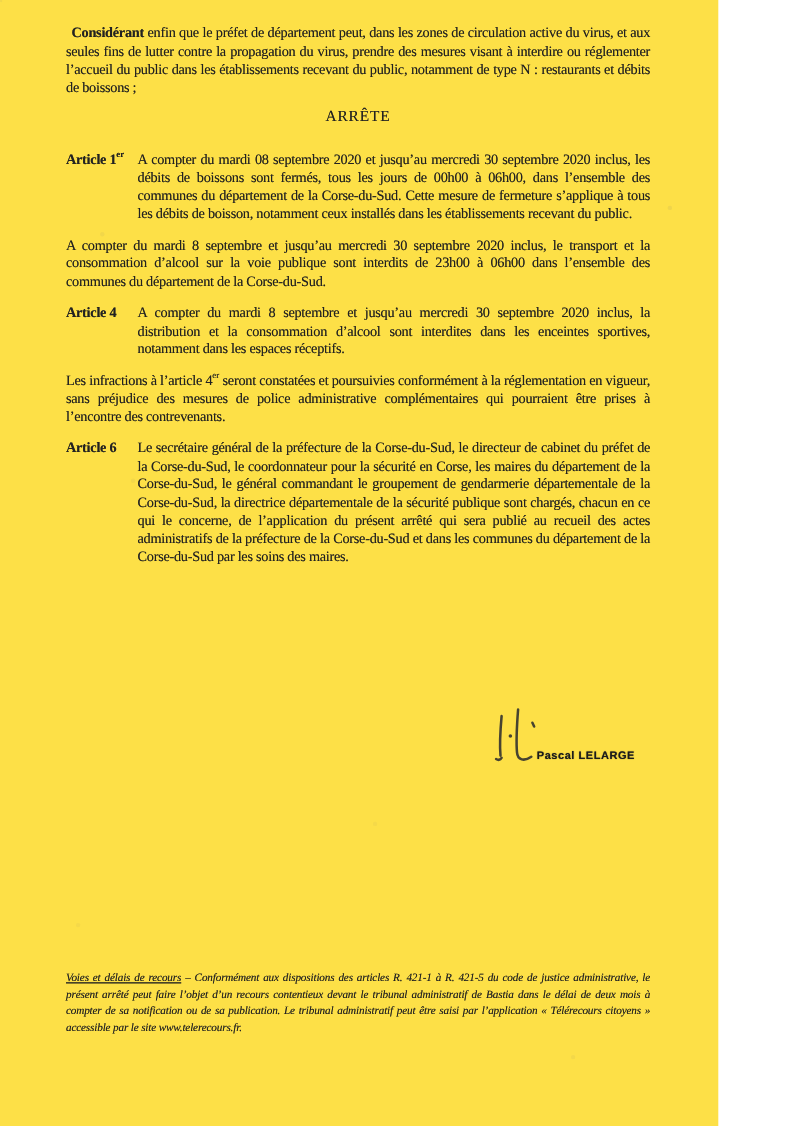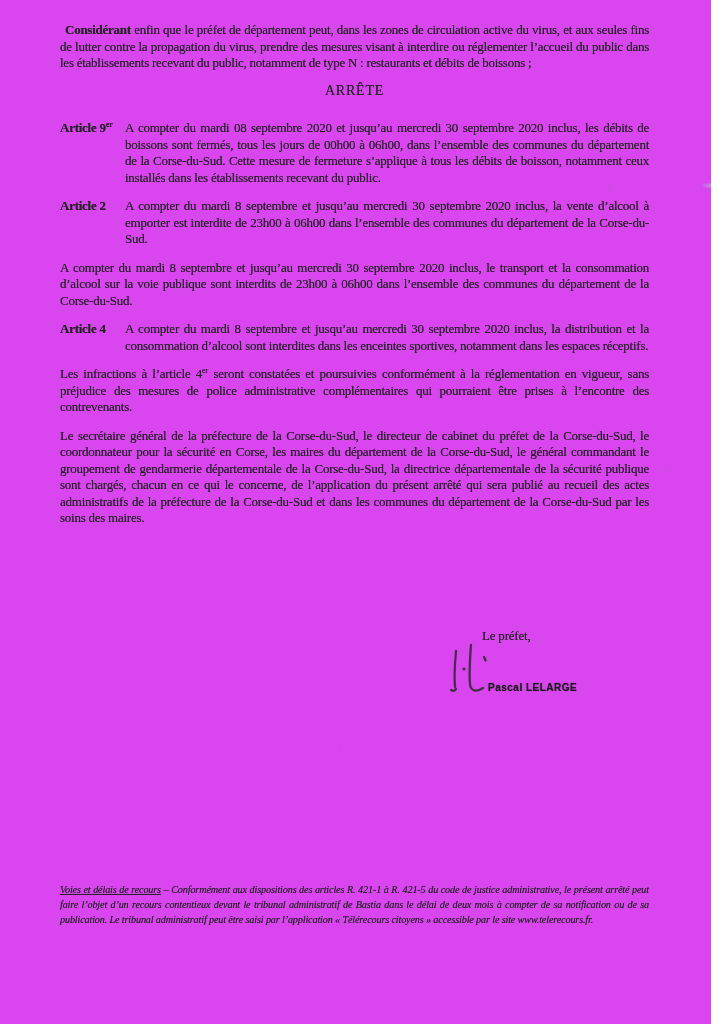--- a/index.html
+++ b/index.html
@@ -1,19 +1,19 @@
 <!DOCTYPE html>
 <html><head>
 <meta charset="utf-8">
 <style>
   html,body{margin:0;padding:0;background:#ffffff;}
   .page{
     position:relative;
-    width:711px;height:1024px;
-    background:#d946ef;
+    width:653px;height:1024px;
+    background:#fde047;
     overflow:hidden;
     font-family:"Liberation Serif","DejaVu Serif",serif;
     color:#222222;
     text-shadow:0 0 0.4px rgba(25,25,25,0.55);
   }
   .content{
     position:absolute;top:0;left:0;right:0;
     padding:22px 62px 0 60px;
     font-size:13px;
     line-height:16.5px;
@@ -97,50 +97,46 @@
 <div class="page">
 
   <div class="content">
 
     <p class="para justify"><strong>Considérant</strong><span> enfin que le préfet de département peut, dans les zones de circulation active du virus, et aux seules fins de lutter contre la propagation du virus, prendre des mesures visant à interdire ou réglementer l’accueil du public dans les établissements recevant du public, notamment de type N : restaurants et débits de boissons ;</span></p>
 
 
     <div class="heading">ARRÊTE</div>
 
     <div class="article">
-      <div class="article-label"><span>Article 9</span><sup>er</sup></div>
+      <div class="article-label"><span>Article 1</span><sup>er</sup></div>
       <div class="article-text justify">A compter du mardi 08 septembre 2020 et jusqu’au mercredi 30 septembre 2020 inclus, les débits de boissons sont fermés, tous les jours de 00h00 à 06h00, dans l’ensemble des communes du département de la Corse-du-Sud. Cette mesure de fermeture s’applique à tous les débits de boisson, notamment ceux installés dans les établissements recevant du public.</div>
     </div>
 
-    <div class="article">
-      <div class="article-label">Article 2</div>
-      <div class="article-text justify">A compter du mardi 8 septembre et jusqu’au mercredi 30 septembre 2020 inclus, la vente d’alcool à emporter est interdite de 23h00 à 06h00 dans l’ensemble des communes du département de la Corse-du-Sud.</div>
-    </div>
 
     <div class="article">
       <div class="article-text justify">A compter du mardi 8 septembre et jusqu’au mercredi 30 septembre 2020 inclus, le transport et la consommation d’alcool sur la voie publique sont interdits de 23h00 à 06h00 dans l’ensemble des communes du département de la Corse-du-Sud.</div>
     </div>
 
     <div class="article">
       <div class="article-label">Article 4</div>
       <div class="article-text justify">A compter du mardi 8 septembre et jusqu’au mercredi 30 septembre 2020 inclus, la distribution et la consommation d’alcool sont interdites dans les enceintes sportives, notamment dans les espaces réceptifs.</div>
     </div>
 
     <div class="article">
       <div class="article-text justify"><span>Les infractions à l’article 4</span><sup>er</sup><span> seront constatées et poursuivies conformément à la réglementation en vigueur, sans préjudice des mesures de police administrative complémentaires qui pourraient être prises à l’encontre des contrevenants.</span></div>
     </div>
 
     <div class="article">
+      <div class="article-label">Article 6</div>
       <div class="article-text justify">Le secrétaire général de la préfecture de la Corse-du-Sud, le directeur de cabinet du préfet de la Corse-du-Sud, le coordonnateur pour la sécurité en Corse, les maires du département de la Corse-du-Sud, le général commandant le groupement de gendarmerie départementale de la Corse-du-Sud, la directrice départementale de la sécurité publique sont chargés, chacun en ce qui le concerne, de l’application du présent arrêté qui sera publié au recueil des actes administratifs de la préfecture de la Corse-du-Sud et dans les communes du département de la Corse-du-Sud par les soins des maires.</div>
     </div>
 
   </div>
 
   <div class="signature">
-    <div class="sig-title">Le préfet,</div>
     <svg class="sig-mark" width="48" height="56" viewBox="0 0 48 56" aria-hidden="true">
       <g fill="none" stroke="#2e2e2e" stroke-width="2.3" stroke-linecap="round">
         <path d="M8 9 C7 20, 6 34, 7 45"></path>
         <path d="M3 48 q3 2 5 -1"></path>
         <path d="M23 3 C22 16, 21 31, 22 42 C22.5 49, 28.5 50.5, 35 46"></path>
         <path d="M36 15 l1.6 3.5"></path>
       </g>
       <circle cx="16" cy="27" r="1.6" fill="#2e2e2e"></circle>
     </svg>
     <div class="sig-name">Pascal LELARGE</div>

